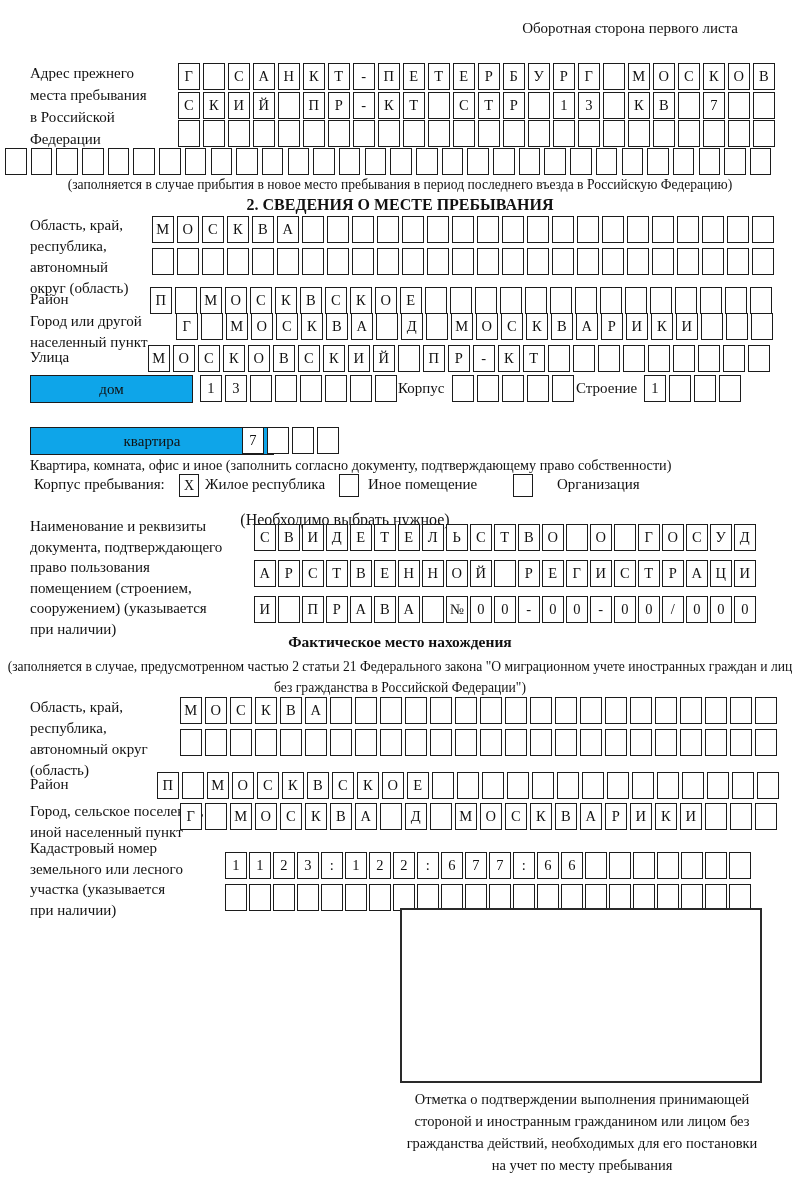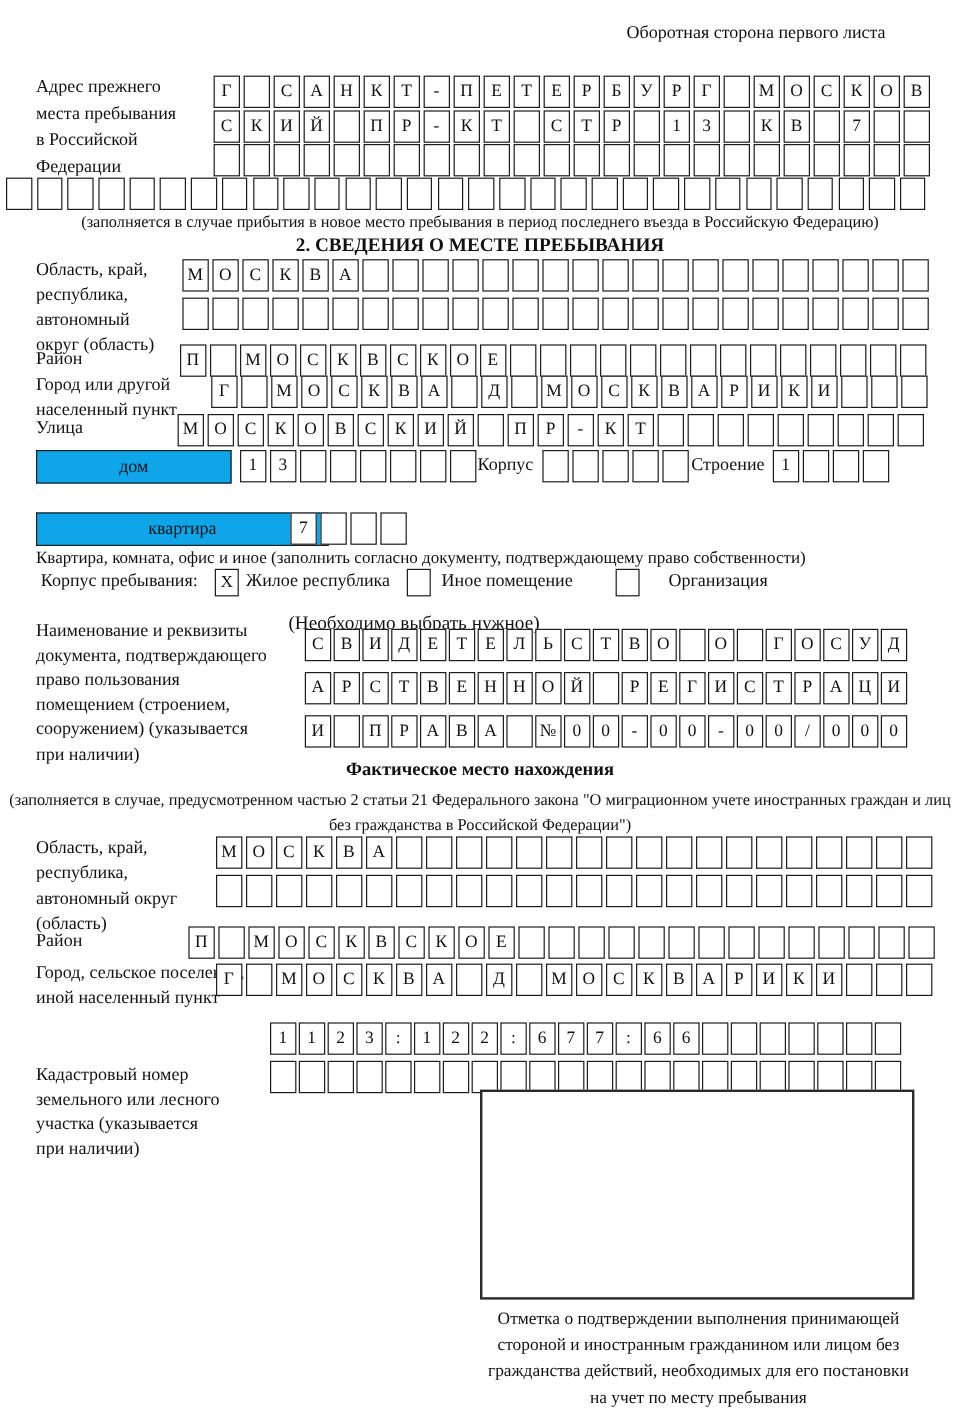--- a/index.html
+++ b/index.html
@@ -535,21 +535,21 @@
       <span class="cell">А</span>
       <span class="cell">Р</span>
       <span class="cell">И</span>
       <span class="cell">К</span>
       <span class="cell">И</span>
       <span class="cell"></span>
       <span class="cell"></span>
       <span class="cell"></span>
     </div>
 
-  <div class="abs t label" style="left:30px;top:838px;line-height:20.5px;width:180px;margin-top:48px;">Кадастровый номер
+  <div class="abs t label" style="left:30px;top:838px;line-height:20.5px;width:180px;">Кадастровый номер
 земельного или лесного
 участка (указывается
 при наличии)</div>
   <div class="cellrow tight" style="left:225px;top:852px;">
       <span class="cell">1</span>
       <span class="cell">1</span>
       <span class="cell">2</span>
       <span class="cell">3</span>
       <span class="cell">:</span>
       <span class="cell">1</span>

